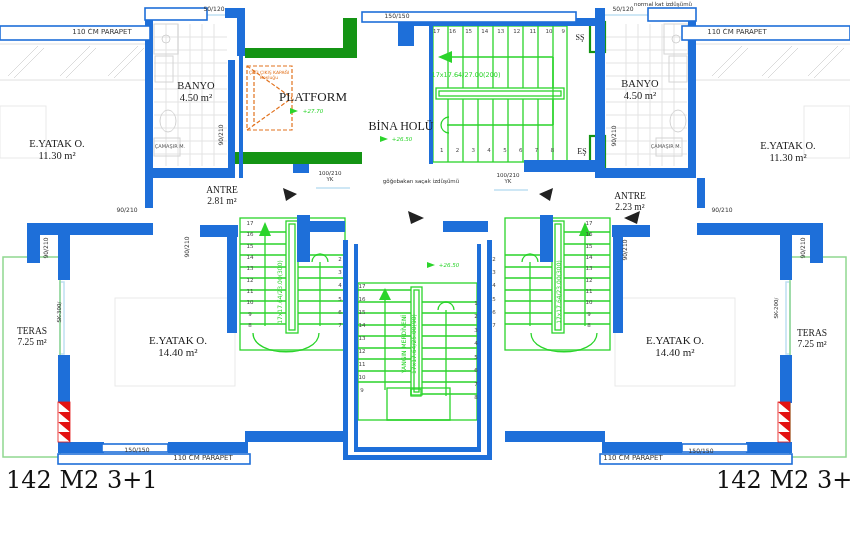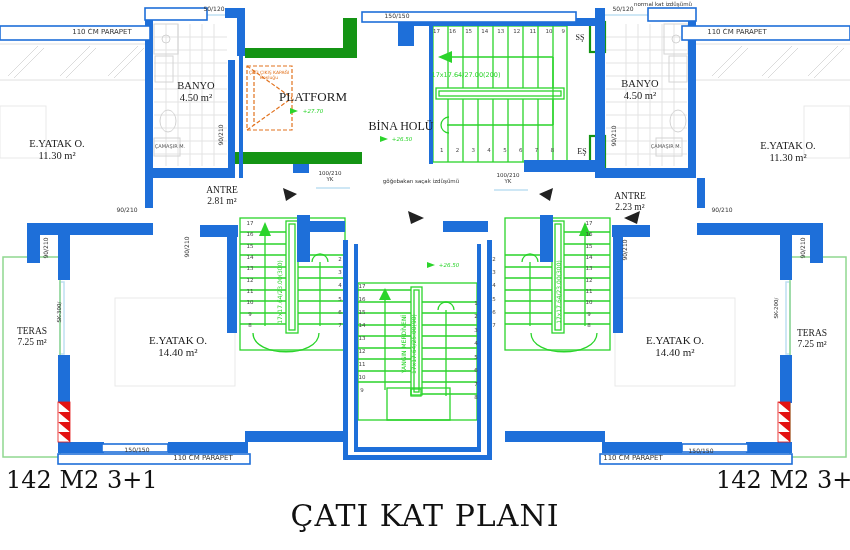--- a/index.html
+++ b/index.html
@@ -374,15 +374,14 @@
       <span>3</span>
       <span>4</span>
       <span>5</span>
       <span>6</span>
       <span>7</span>
       <span>8</span>
     </div>
 
 <div class="big-area" style="left:6px;top:466px;">142 M2 3+1</div>
 <div class="big-area" style="left:716px;top:466px;">142 M2 3+1</div>
-<div class="title" style="top:498px;">ÇATI KAT PLANI</div>
 
 </div>
 
 </body></html>

